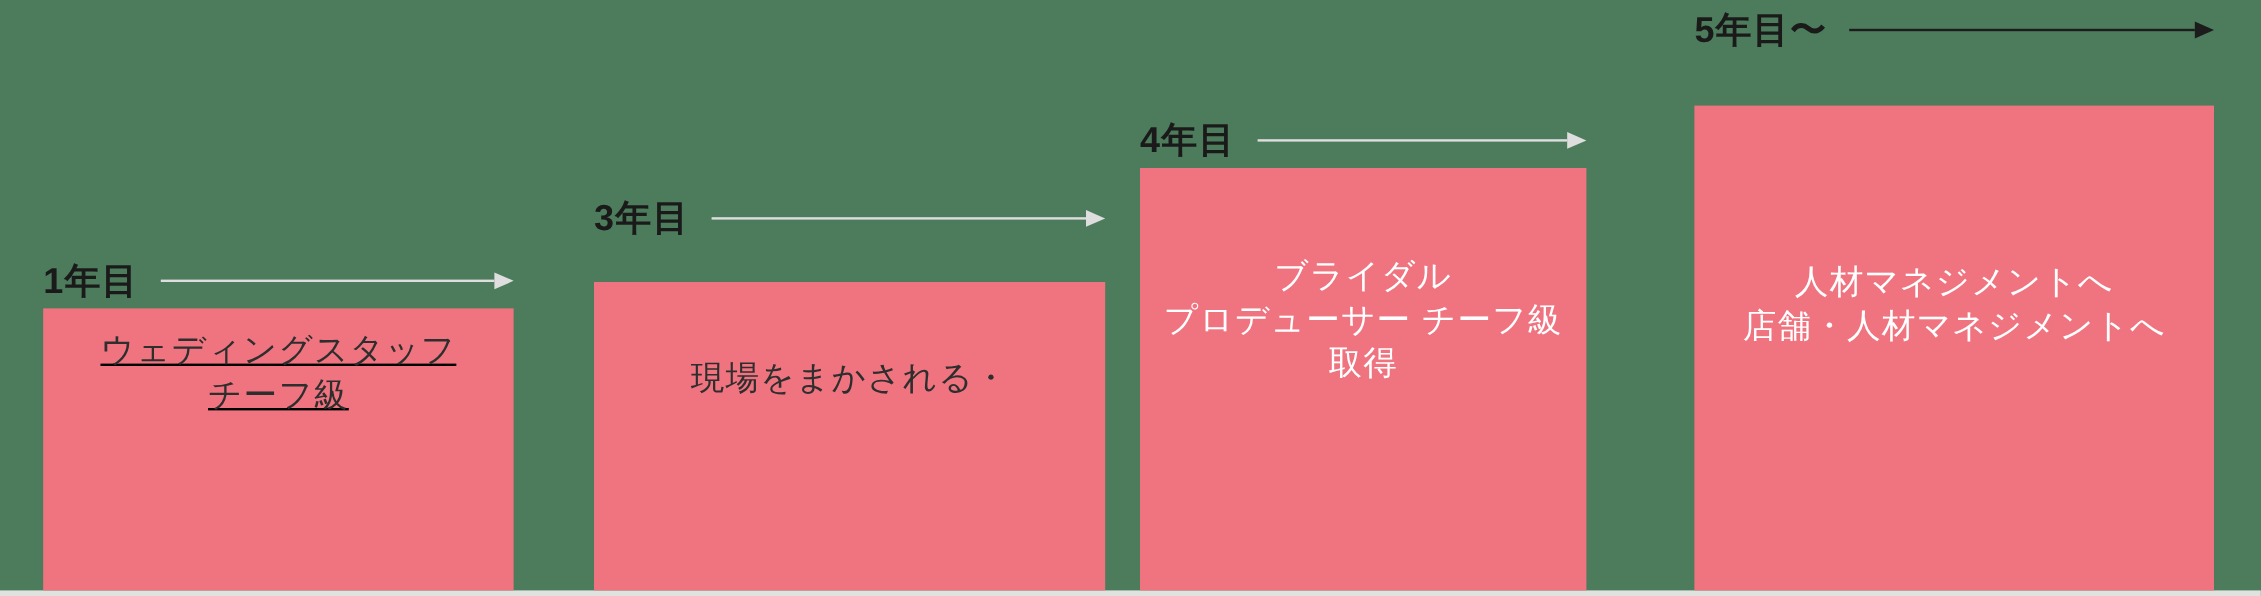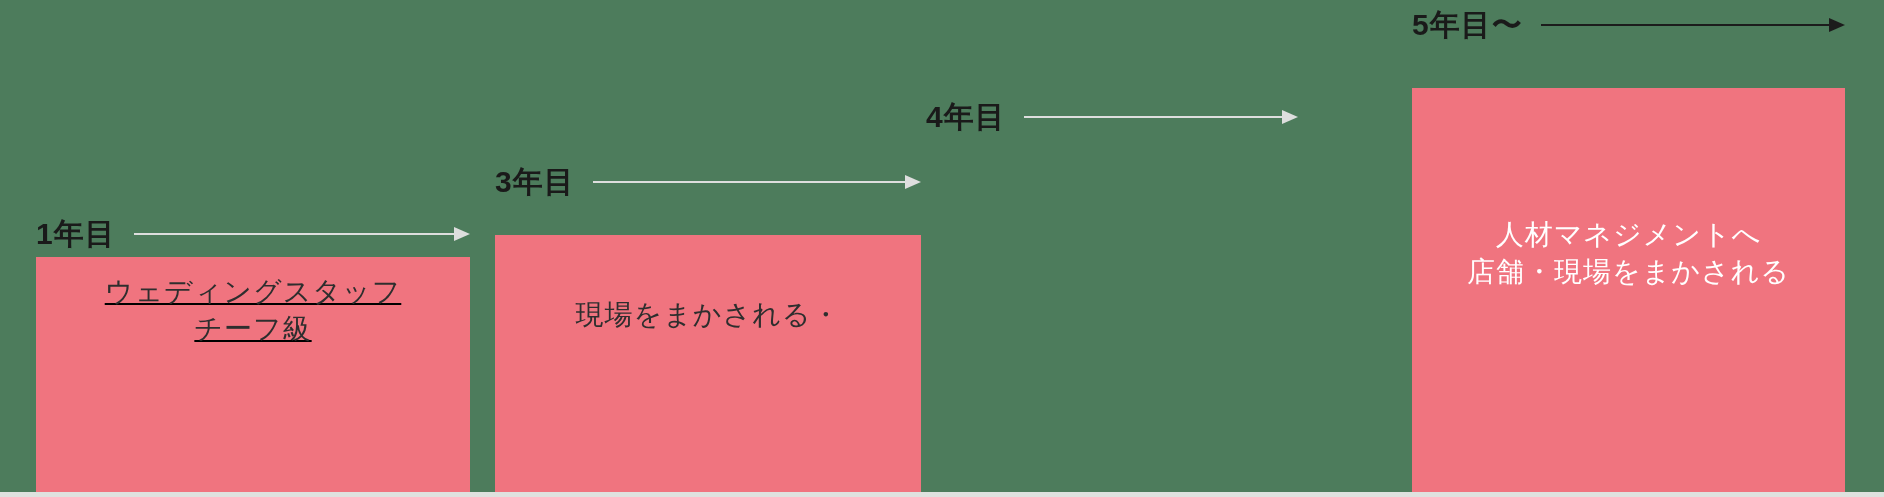--- a/index.html
+++ b/index.html
@@ -77,23 +77,23 @@
   }
   .box-text {
     font-size: 28px;
     line-height: 1.32;
     font-weight: 500;
     letter-spacing: 1px;
   }
   .text-dark  .box-text { color: #2e2e2e; }
   .text-light .box-text { color: #ffffff; }
 
-  #step1 { left: 36px;   width: 434px; top: 211px; }
+  #step1 { left: 36px;   width: 392px; top: 211px; }
   #step2 { left: 495px;  width: 426px; top: 159px; }
-  #step3 { left: 926px;  width: 372px; top: 94px;  }
+  #step3 { left: 950px;  width: 372px; top: 94px;  }
   #step4 { left: 1412px; width: 433px; top: 2px; gap: 40px;   }
 
   #step1 .box { padding-bottom: 128px; text-decoration: underline; }
   #step2 .box { padding-bottom: 96px; margin-top: 30px; }
   #step3 .box { padding-bottom: 98px;  }
   #step4 .box { padding-bottom: 72px;  }
 </style>
 </head>
 <body>
 
@@ -133,31 +133,38 @@
   </div>
 
   <div class="step" id="step3">
     <div class="label-row">
       <span class="year">4年目</span>
       <span class="arrow arrow-light">
         <span class="shaft"></span>
         <span class="head"></span>
       </span>
     </div>
+    <div class="box text-light">
+      <div class="box-text">
+        <div>ブライダル</div>
+        <div>プロデューサー チーフ級</div>
+        <div>取得</div>
+      </div>
+    </div>
   </div>
 
   <div class="step" id="step4">
     <div class="label-row">
       <span class="year">5年目〜</span>
       <span class="arrow arrow-dark">
         <span class="shaft"></span>
         <span class="head"></span>
       </span>
     </div>
     <div class="box text-light">
       <div class="box-text">
         <div>人材マネジメントへ</div>
-        <div>店舗・現場をまかされる</div>
+        <div>店舗・人材マネジメントへ</div>
       </div>
     </div>
   </div>
 
 </div>
 
 </body></html>

